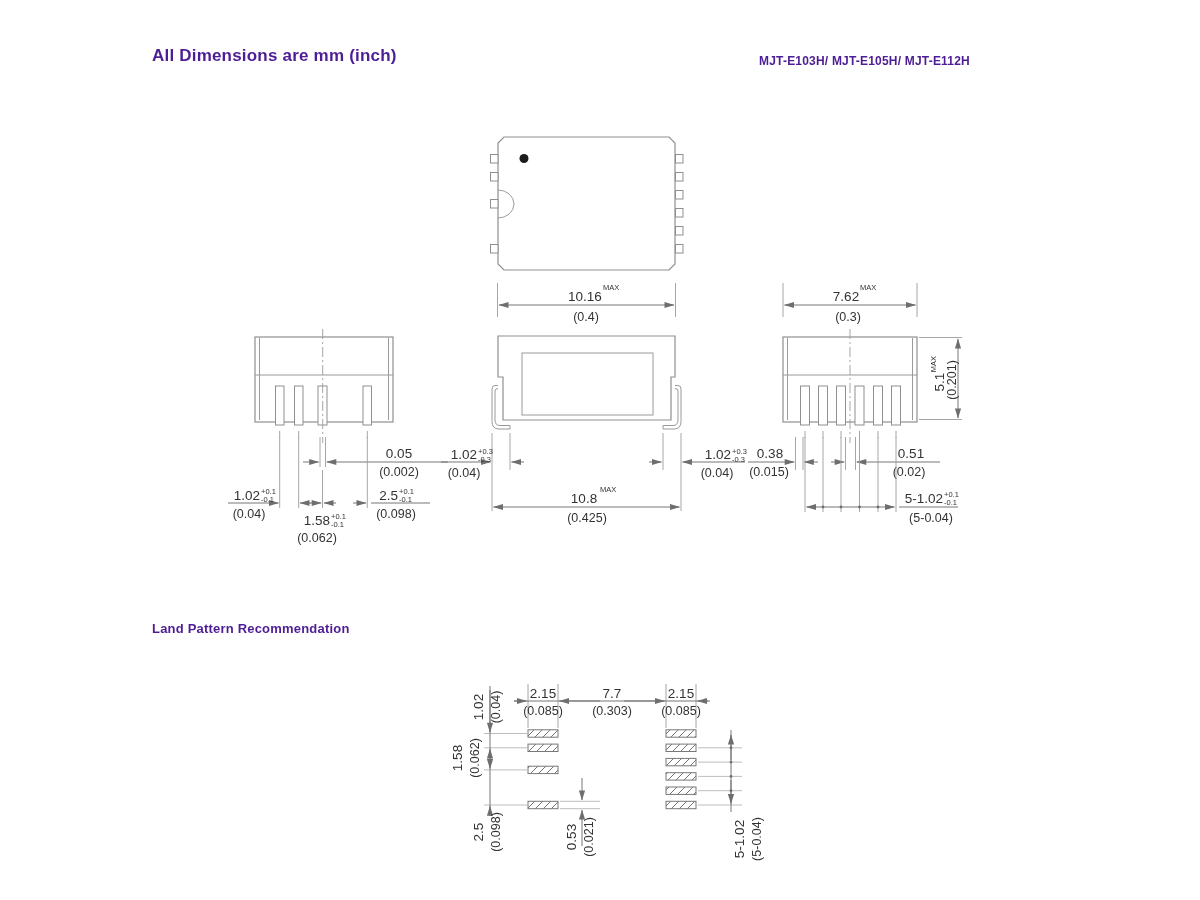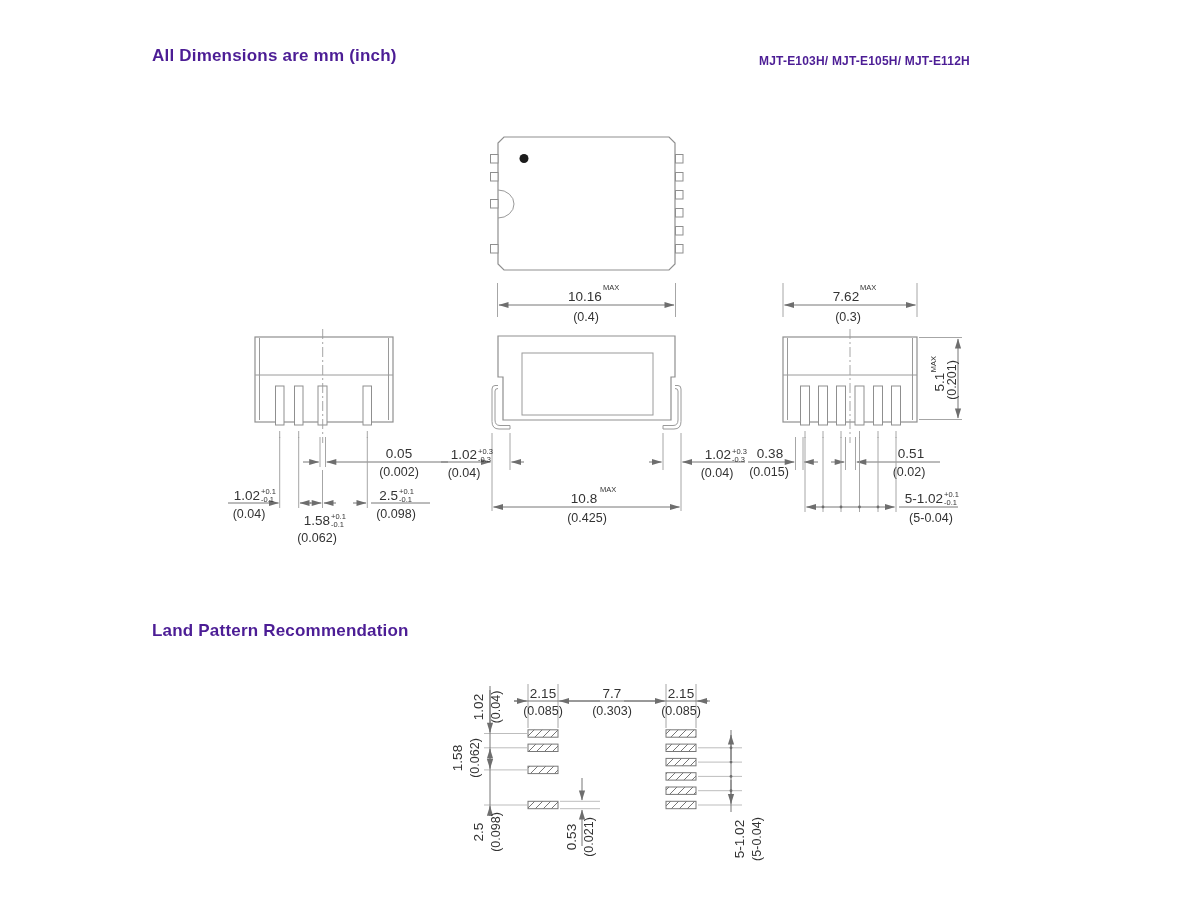--- a/index.html
+++ b/index.html
@@ -1,21 +1,21 @@
 <!DOCTYPE html>
 <html><head>
 <meta charset="utf-8">
 <style>
   html,body{margin:0;padding:0;background:#ffffff;}
   .page{position:relative;width:1200px;height:900px;background:#fff;overflow:hidden;
         font-family:"Liberation Sans",sans-serif;}
   .hdr{position:absolute;font-weight:bold;color:#4c1d95;letter-spacing:.2px;}
   .hdr-note{left:152px;top:46px;font-size:17px;}
   .hdr-models{left:730px;top:54px;font-size:12px;margin-left:29px;}
-  .section-title{left:152px;top:621px;font-size:17px;}
+  .section-title{left:152px;top:621px;font-size:13px;}
   svg text{fill:#333;font-family:"Liberation Sans",sans-serif;}
   .mm{font-size:13.5px;}
   .in{font-size:12.5px;}
   .tol{font-size:7.5px;}
   .max{font-size:7.5px;}
   .part{stroke:#8f8f8f;stroke-width:1.2;fill:none;}
   .partt{stroke:#9a9a9a;stroke-width:1;fill:none;}
   .pin{fill:#ffffff;stroke:#8f8f8f;stroke-width:1;}
   .dim{stroke:#777;stroke-width:1;fill:none;}
   .ext{stroke:#9c9c9c;stroke-width:0.9;}

